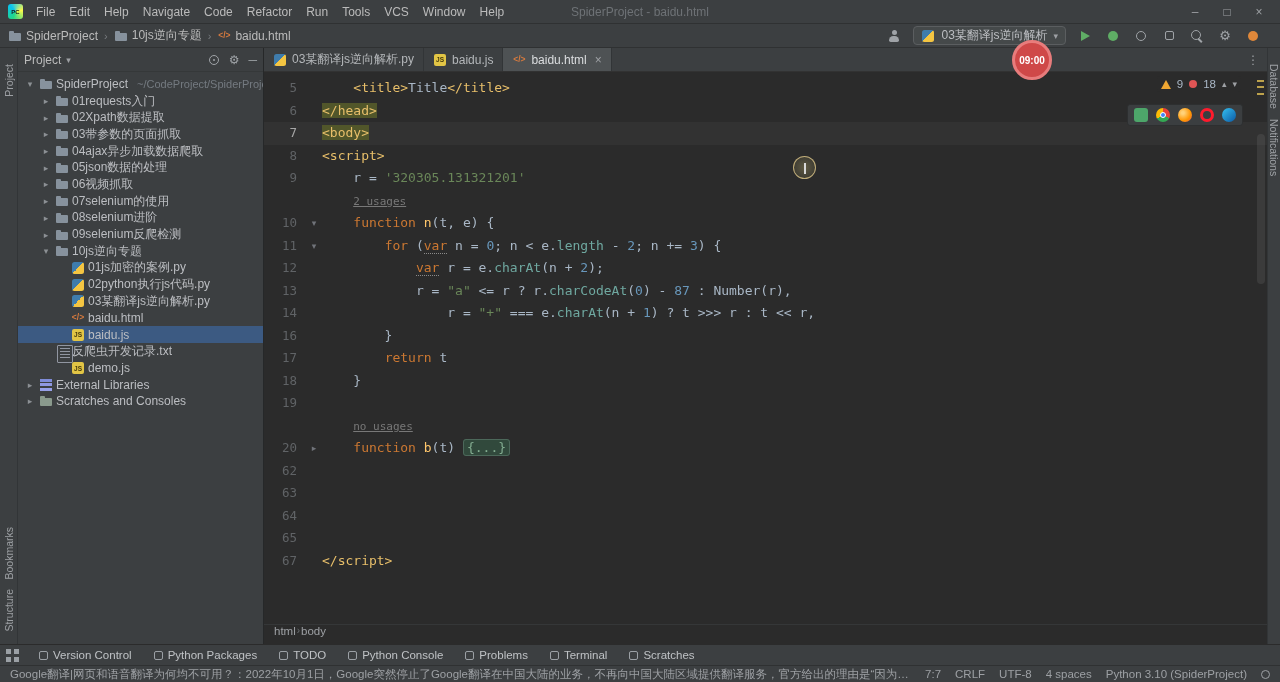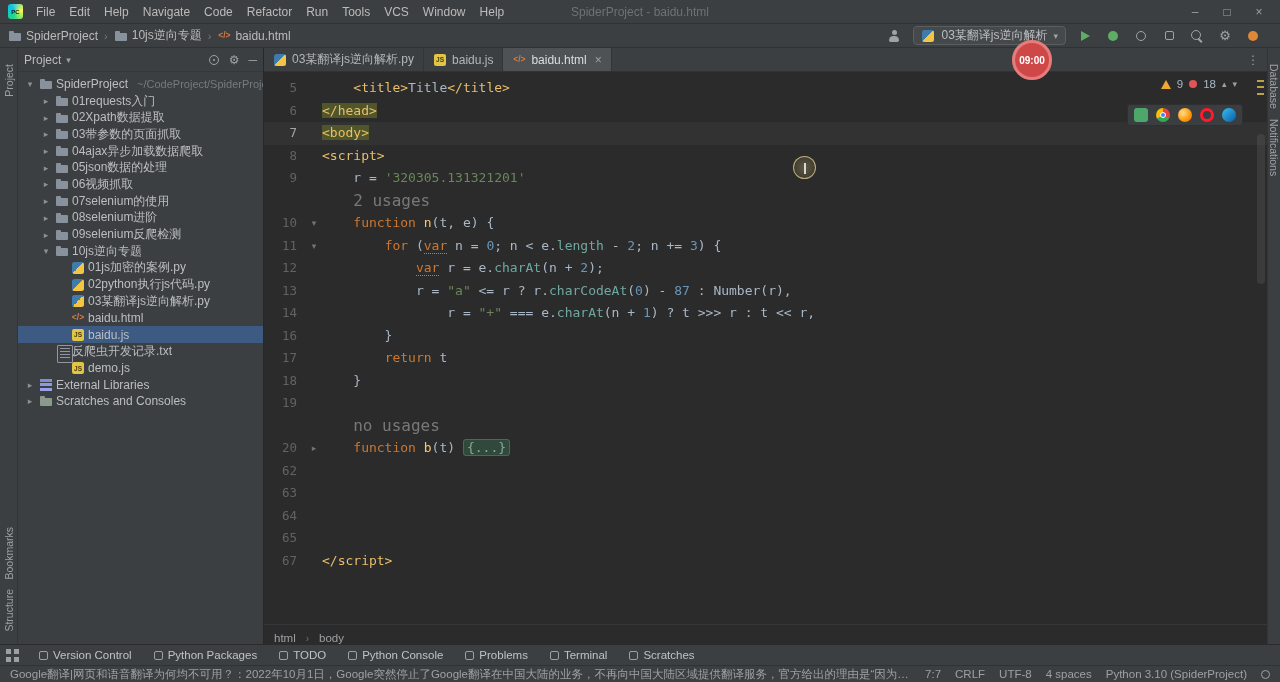--- a/index.html
+++ b/index.html
@@ -112,21 +112,21 @@
   .c-d { color:#a9b7c6; }
   .c-t { color:#e8bf6a; }
   .c-th { color:#e8bf6a; background:#51562a; }
   .c-k { color:#cc7832; }
   .c-ku { color:#cc7832; border-bottom:1px dotted #8a8a8a; }
   .c-s { color:#6a8759; }
   .c-n { color:#6897bb; }
   .c-f { color:#ffc66b; }
   .c-m { color:#6fa8a0; }
   .c-fold { background:#31493c; color:#83ad91; border:1px solid #4c685a; border-radius:3px; padding:0 3px; }
-  .c-inlay { display:inline-block; color:#787878; font-size:16px; font-family:"DejaVu Sans Mono", monospace; }
+  .c-inlay { display:inline-block; color:#787878; font-size:11px; font-family:"DejaVu Sans Mono", monospace;text-decoration:underline; }
 
   .inspections { position:absolute; top:4px; right:26px; display:flex; align-items:center; gap:6px;
     font-size:11.5px; color:#a9b7c6; background:rgba(43,43,43,.85); padding:2px 4px; border-radius:3px; }
   .warn-tri { width:0; height:0; border-left:5px solid transparent; border-right:5px solid transparent; border-bottom:9px solid #f0a732; }
   .err-dot { width:8px; height:8px; border-radius:50%; background:#e05555; }
   .insp-chev { color:#9da0a4; font-size:9px; }
 
   .browser-bar { position:absolute; left:863px; top:32px; display:flex; gap:8px; align-items:center;
     background:#3b3e40; border:1px solid #2d2f30; border-radius:3px; padding:3px 6px; }
   .bicon { width:14px; height:14px; border-radius:50%; position:relative; }
@@ -134,21 +134,21 @@
   .b-chrome-icon { background:conic-gradient(#ea4335 0 33%,#34a853 0 66%,#fbbc05 0); }
   .b-chrome-icon::after { content:''; position:absolute; inset:4px; background:#4285f4; border:1px solid #fff; border-radius:50%; }
   .b-firefox-icon { background:radial-gradient(circle at 35% 35%, #ffd27a 10%, #ff9500 60%, #e3536c 100%); }
   .b-opera-icon { border:3px solid #ff1b2d; background:transparent; }
   .b-edge-icon { background:linear-gradient(135deg,#35c1f1,#0c59a4); }
 
   .err-stripe { position:absolute; right:1px; top:0; bottom:0; width:12px; }
   .err-tick { position:absolute; right:2px; width:7px; height:2px; background:#bda24c; }
   .scroll-thumb { position:absolute; right:2px; top:62px; width:8px; height:150px; background:rgba(166,166,166,.14); border-radius:4px; }
 
-  .crumb-bar { height:20px; flex:none; display:flex; align-items:flex-end; gap:10px; padding-left:10px;
+  .crumb-bar { height:20px; flex:none; display:flex; align-items:flex-start; gap:1px; padding-left:10px;
     color:#9da0a4; font-size:11.5px; border-top:1px solid #353738; background:#2b2b2b; }
   .crumb-bar .sep { color:#6b6f73; font-size:10px; }
 
   
   .bottombar { height:21px; background:#3c3f41; border-top:1px solid #2b2b2b; display:flex; align-items:center;
     padding:0 6px; gap:2px; flex:none; }
   .tw-switch { width:13px; height:13px; margin-right:8px;
     background:
       linear-gradient(#9ba0a5,#9ba0a5) 0 0/5px 5px no-repeat,
       linear-gradient(#9ba0a5,#9ba0a5) 8px 0/5px 5px no-repeat,

